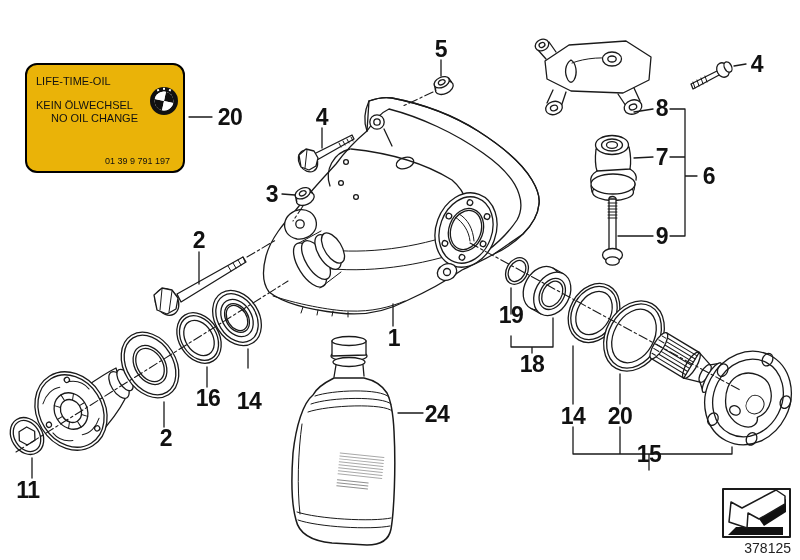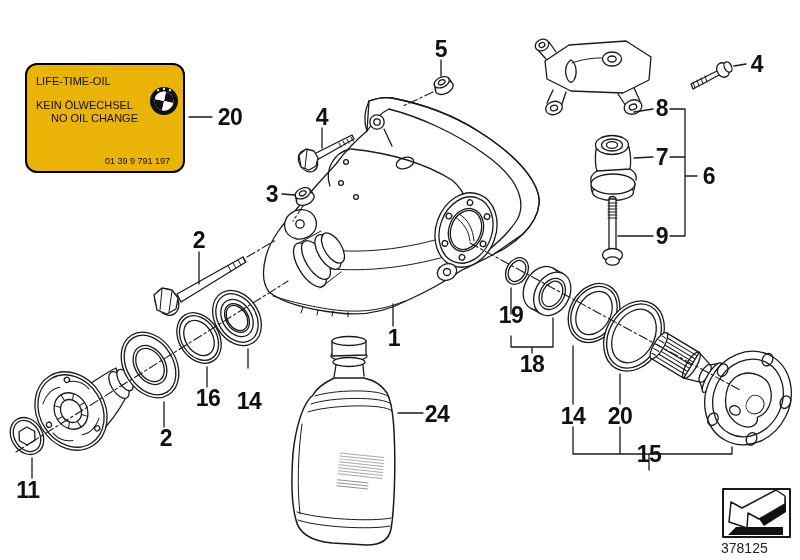--- a/index.html
+++ b/index.html
@@ -17,21 +17,21 @@
   .art .nostroke{stroke:none;}
   .callout{position:absolute;transform:translate(-50%,-50%);font-size:23px;font-weight:bold;
            letter-spacing:-0.5px;line-height:1;cursor:pointer;}
   .info-box{position:absolute;left:25px;top:63px;width:160px;height:110px;
             border:2px solid #000000;border-radius:12px;box-sizing:border-box;background:#eab308;}
   .info-title{position:absolute;left:9px;top:10px;font-size:11px;}
   .info-de{position:absolute;left:9px;top:34px;font-size:11px;}
   .info-en{position:absolute;left:24px;top:47px;font-size:11px;}
   .info-pn{position:absolute;right:13px;bottom:5px;font-size:9px;}
   .bmw-logo{position:absolute;left:122px;top:21px;width:30px;height:30px;}
-  .diagram-number{position:absolute;left:721px;top:540px;width:70px;text-align:left;
+  .diagram-number{position:absolute;left:721px;top:540px;width:70px;text-align:right;
                   font-size:14px;color:#222;}
 </style>
 </head>
 <body>
 
 <div class="stage">
 
 <svg class="art" width="800" height="560" viewBox="0 0 800 560">
 
   <g>

